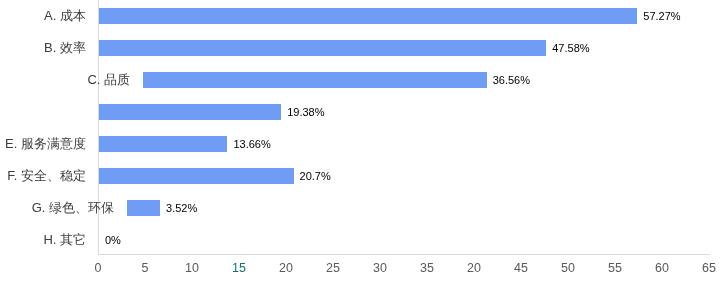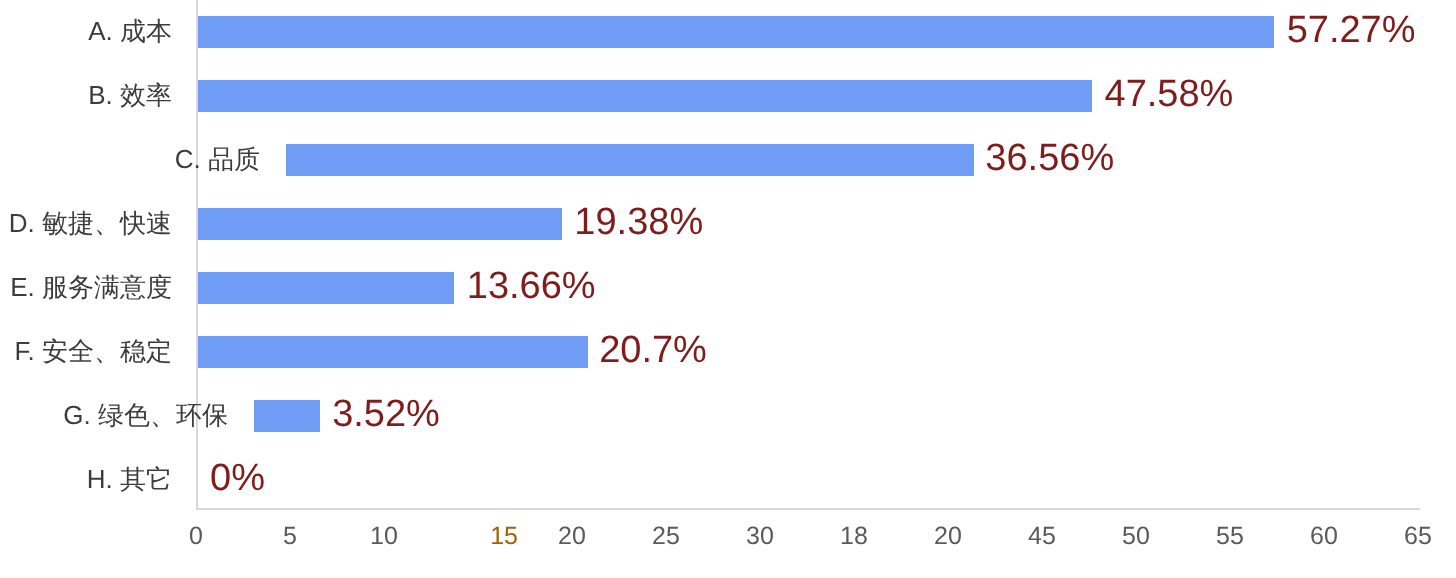--- a/index.html
+++ b/index.html
@@ -70,22 +70,22 @@
     top: 8px;
     height: 16px;
     background: #6f9cf5;
   }
   .value-label {
     position: absolute;
     top: 0;
     height: 32px;
     line-height: 32px;
     white-space: nowrap;
-    font-size: 19px;
-    color: #7f1d1d;
+    font-size: 11px;
+    color: #000000;
   }
 
   
   .tick {
     position: absolute;
     top: 261px;
     width: 40px;
     margin-left: -20px;
     text-align: center;
     font-size: 12.5px;
@@ -117,21 +117,20 @@
         </div>
       </div>
       <div class="row" style="top: 64px; margin-left: 44px;">
         <div class="cat-label">C. 品质</div>
         <div class="bar-wrap" style="width: 611px;">
           <div class="bar" style="width: 343.664px; background: rgb(111, 156, 245);"></div>
           <div class="value-label" style="left: 349.664px;">36.56%</div>
         </div>
       </div>
       <div class="row" style="top: 96px;">
-        <div class="cat-label">D. 敏捷、快速</div>
         <div class="bar-wrap" style="width: 611px;">
           <div class="bar" style="width: 182.172px; background: rgb(111, 156, 245);"></div>
           <div class="value-label" style="left: 188.172px;">19.38%</div>
         </div>
       </div>
       <div class="row" style="top: 128px;">
         <div class="cat-label">E. 服务满意度</div>
         <div class="bar-wrap" style="width: 611px;">
           <div class="bar" style="width: 128.404px; background: rgb(111, 156, 245);"></div>
           <div class="value-label" style="left: 134.404px;">13.66%</div>
@@ -155,25 +154,25 @@
         <div class="cat-label">H. 其它</div>
         <div class="bar-wrap" style="width: 611px;">
           <div class="value-label" style="left: 6px;">0%</div>
         </div>
       </div>
     </div>
   <div id="ticks">
       <div class="tick" style="left: 98px; color: rgb(90, 90, 90);">0</div>
       <div class="tick" style="left: 145px; color: rgb(90, 90, 90);">5</div>
       <div class="tick" style="left: 192px; color: rgb(90, 90, 90);">10</div>
-      <div class="tick" style="left: 239px; color: #a16207; text-align: right;">15</div>
+      <div class="tick" style="left: 239px; color: #0f766e;">15</div>
       <div class="tick" style="left: 286px; color: rgb(90, 90, 90);">20</div>
       <div class="tick" style="left: 333px; color: rgb(90, 90, 90);">25</div>
       <div class="tick" style="left: 380px; color: rgb(90, 90, 90);">30</div>
-      <div class="tick" style="left: 427px; color: rgb(90, 90, 90);">18</div>
+      <div class="tick" style="left: 427px; color: rgb(90, 90, 90);">35</div>
       <div class="tick" style="left: 474px; color: rgb(90, 90, 90);">20</div>
       <div class="tick" style="left: 521px; color: rgb(90, 90, 90);">45</div>
       <div class="tick" style="left: 568px; color: rgb(90, 90, 90);">50</div>
       <div class="tick" style="left: 615px; color: rgb(90, 90, 90);">55</div>
       <div class="tick" style="left: 662px; color: rgb(90, 90, 90);">60</div>
       <div class="tick" style="left: 709px; color: rgb(90, 90, 90);">65</div>
     </div>
 
 </div>
 

